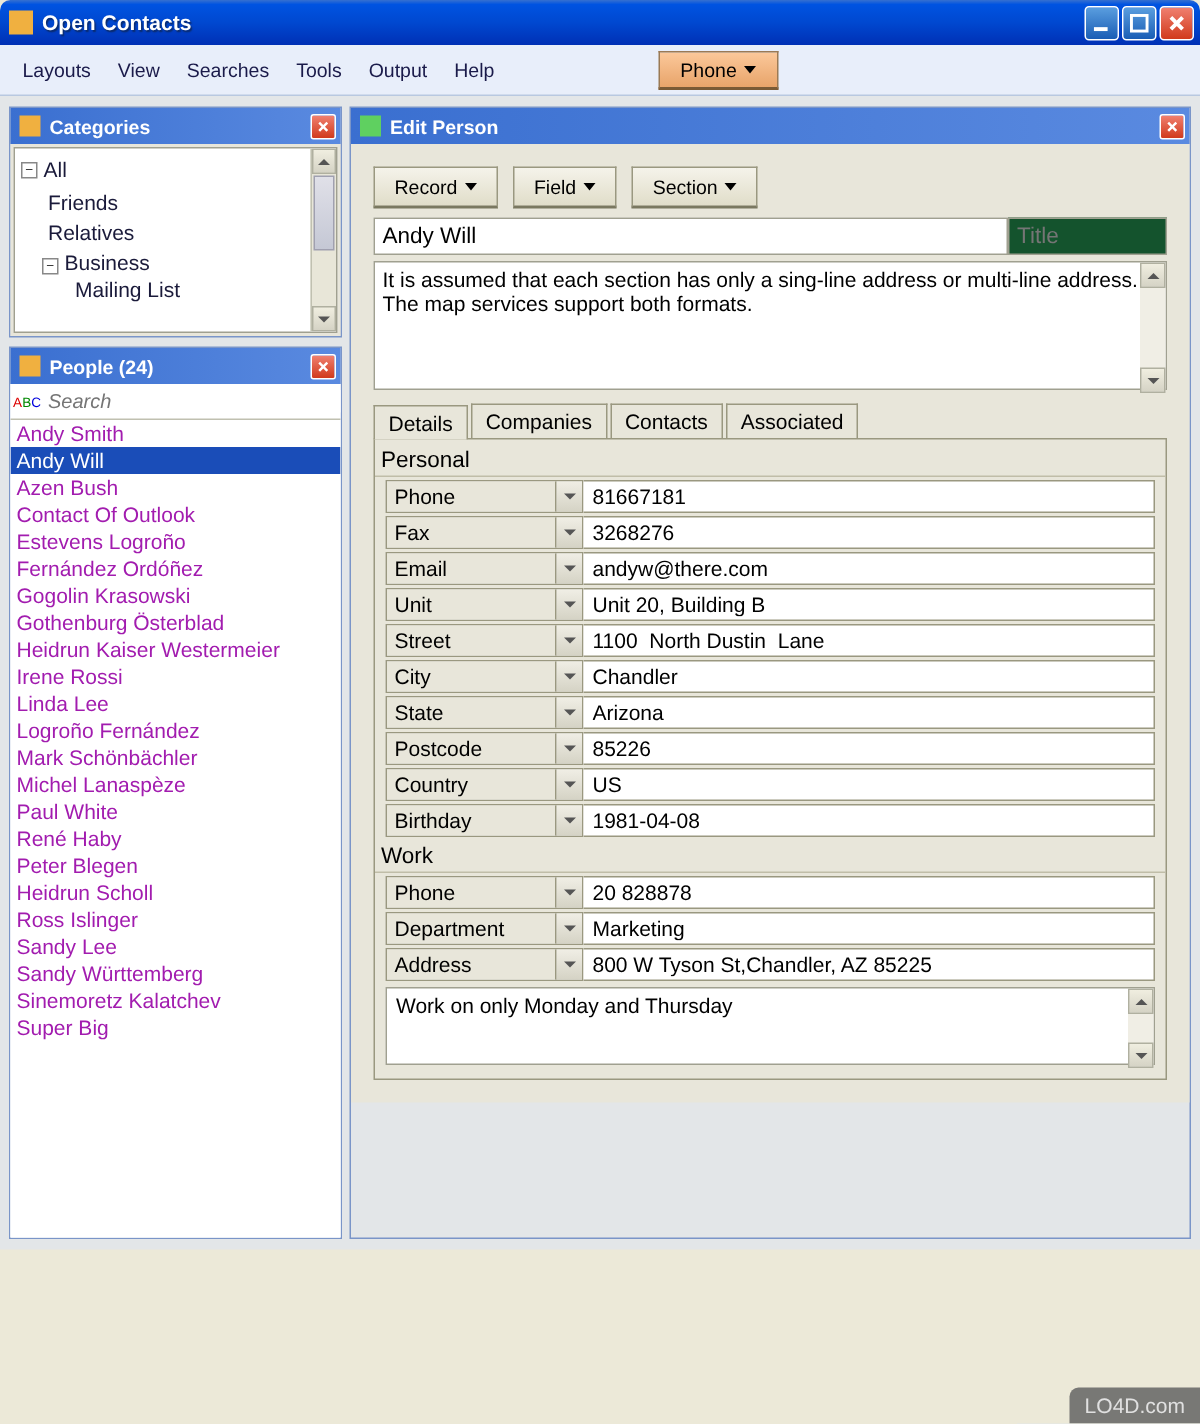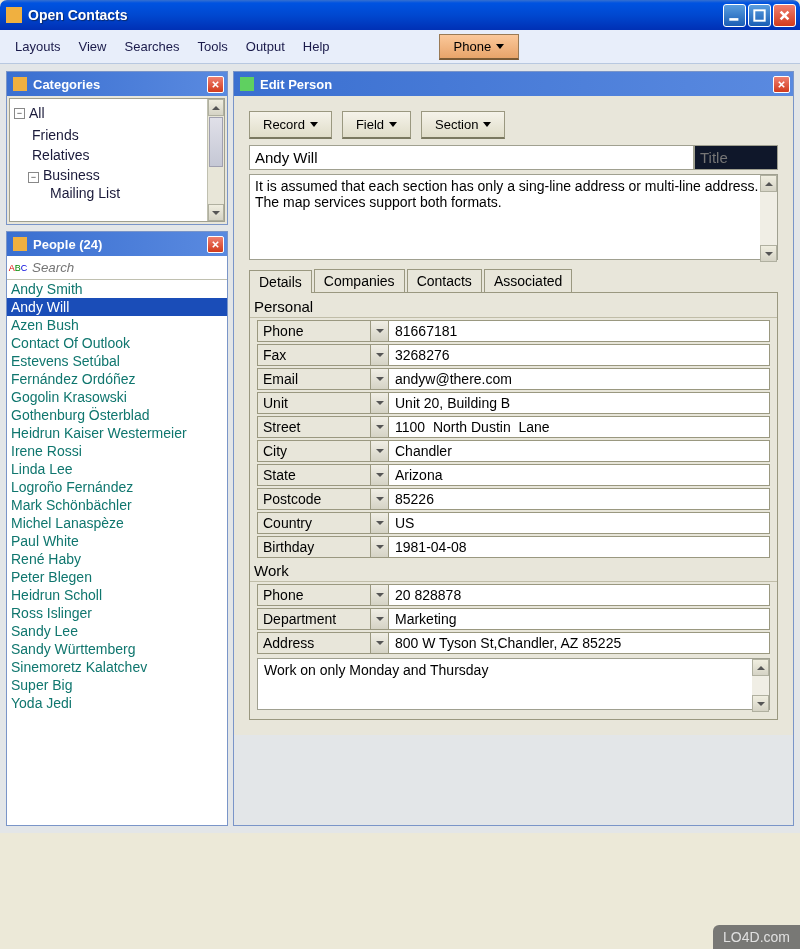--- a/index.html
+++ b/index.html
@@ -173,21 +173,21 @@
   padding-left: 3px;
 }
 .people-list {
   height: 545px;
   overflow: hidden;
   background: #fff;
 }
 .people-list .pitem {
   padding: 1px 4px;
   font-size: 14px;
-  color: #0f766e;
+  color: #a21caf;
   cursor: default;
 }
 .people-list .pitem.selected {
   background: #1a4db8;
   color: #fff;
 }
 
 
 .edit-panel { flex: 1; }
 .edit-panel .panel-body {
@@ -205,22 +205,22 @@
 }
 .name-row { display: flex; margin-bottom: 4px; }
 .name-input {
   flex: 1;
   background: #fff;
   border: 1px solid #a0a090;
   padding: 3px 5px;
   font-size: 15px;
 }
 .title-input {
-  width: 84px;
-  background: #0f172a;
+  width: 106px;
+  background: #14532d;
   border: 1px solid #a0a090;
   padding: 3px 5px;
   color: #aaa;
   font-size: 15px;
 }
 .notes-area {
   width: 100%;
   height: 86px;
   border: 1px solid #a0a090;
   background: #fff;
@@ -422,40 +422,39 @@
               <span style="color:#080;">B</span>
               <span style="color:#00d;">C</span>
           </span>
           <input class="search-input" type="text" placeholder="Search" style="">
         </div>
         <div class="people-list" id="people-list">
             <div class="pitem">Andy Smith</div>
             <div class="pitem selected">Andy Will</div>
             <div class="pitem">Azen Bush</div>
             <div class="pitem">Contact Of Outlook</div>
-            <div class="pitem">Estevens Setúbal</div>
+            <div class="pitem">Estevens Logroño</div>
             <div class="pitem">Fernández Ordóñez</div>
             <div class="pitem">Gogolin Krasowski</div>
             <div class="pitem">Gothenburg Österblad</div>
             <div class="pitem">Heidrun Kaiser Westermeier</div>
             <div class="pitem">Irene Rossi</div>
             <div class="pitem">Linda Lee</div>
             <div class="pitem">Logroño Fernández</div>
             <div class="pitem">Mark Schönbächler</div>
             <div class="pitem">Michel Lanaspèze</div>
             <div class="pitem">Paul White</div>
             <div class="pitem">René Haby</div>
             <div class="pitem">Peter Blegen</div>
             <div class="pitem">Heidrun Scholl</div>
             <div class="pitem">Ross  Islinger</div>
             <div class="pitem">Sandy Lee</div>
             <div class="pitem">Sandy Württemberg</div>
             <div class="pitem">Sinemoretz Kalatchev</div>
             <div class="pitem">Super Big</div>
-            <div class="pitem">Yoda Jedi</div>
           </div>
       </div>
     </div>
   </div>
 
   <div class="panel edit-panel">
     <div class="panel-header">
       <span class="ph-icon green"></span>
       <span class="ph-text">Edit Person</span>
       <span class="panel-close">

